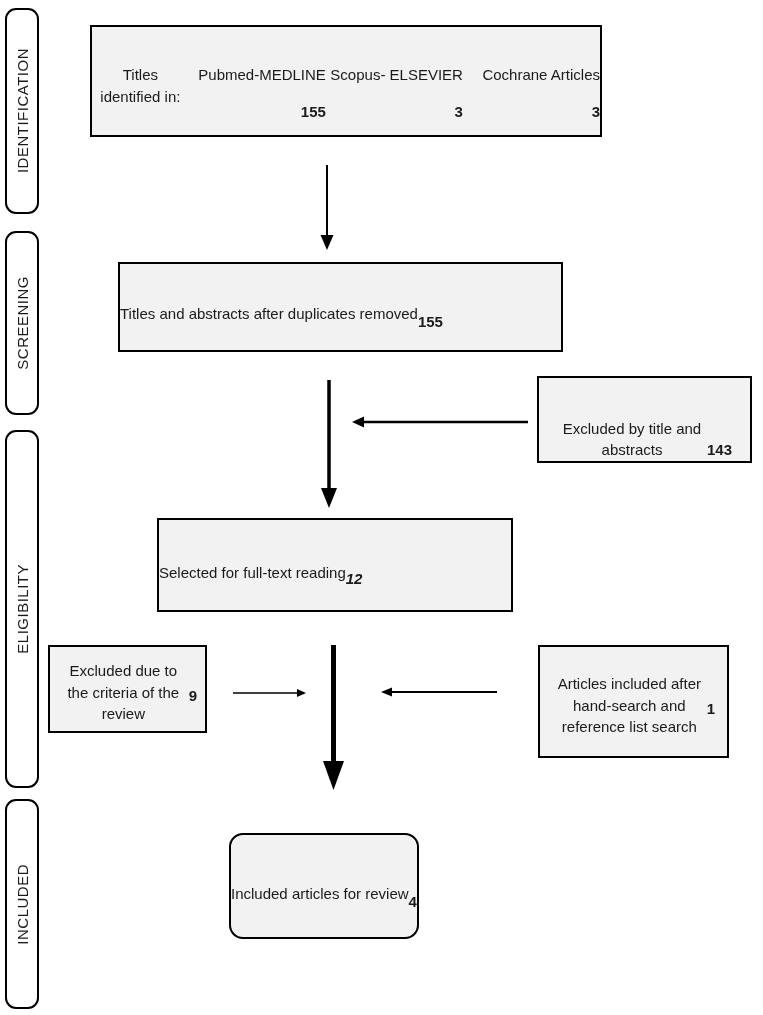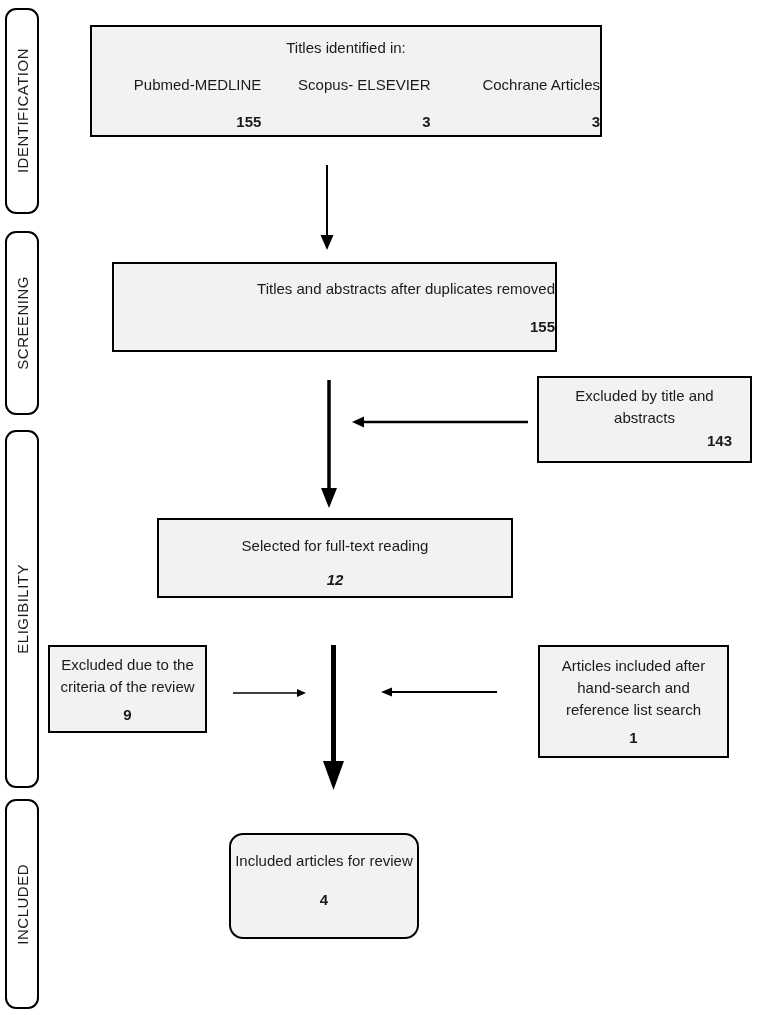--- a/index.html
+++ b/index.html
@@ -41,44 +41,44 @@
   .stage-eligibility    { left: 5px;  top: 430px; width: 34px; height: 358px; }
   .stage-included       { left: 5px;  top: 799px; width: 34px; height: 210px; }
 
   
   .box {
     position: absolute;
     box-sizing: border-box;
     background: #f2f2f2;
     border: 2px solid #000000;
     display: flex;
-    flex-direction: column;
+    flex-direction: row;
     align-items: center;
     text-align: center;
     line-height: 1.45;
   }
   .box-count { font-weight: bold; }
 
   .box-identified { left: 90px; top: 25px; width: 512px; height: 112px; padding-top: 10px; }
   .src-grid {
     display: grid;
     grid-template-columns: 1fr 1fr 1fr;
     width: 100%;
     margin-top: 15px;
   }
   .src { display: flex; flex-direction: column; align-items: flex-end; }
   .src-count { font-weight: bold; margin-top: 15px; }
 
-  .box-duplicates        { left: 112px; top: 262px; width: 445px; height: 90px;  padding-top: 14px; align-items: flex-end; }
+  .box-duplicates        { left: 118px; top: 262px; width: 445px; height: 90px;  padding-top: 14px; }
   .box-duplicates .box-count { margin-top: 16px; }
 
   .box-excluded-ta       { left: 537px; top: 376px; width: 215px; height: 87px;  padding: 7px 18px 0 18px; align-items: flex-end; }
   .box-excluded-ta .box-count { margin-top: 1px; }
 
-  .box-fulltext          { left: 157px; top: 518px; width: 356px; height: 80px;  padding-top: 15px; }
+  .box-fulltext          { left: 157px; top: 518px; width: 356px; height: 94px;  padding-top: 15px; }
   .box-fulltext .box-count { margin-top: 12px; font-style: italic; }
 
   .box-excluded-criteria { left: 48px;  top: 645px; width: 159px; height: 88px;  padding: 7px 8px 0 8px; }
   .box-excluded-criteria .box-count { margin-top: 6px; }
 
   .box-handsearch        { left: 538px; top: 645px; width: 191px; height: 113px; padding: 8px 12px 0 12px; }
   .box-handsearch .box-count { margin-top: 7px; }
 
   .box-included          { left: 229px; top: 833px; width: 190px; height: 106px; padding-top: 15px; border-radius: 14px; }
   .box-included .box-count { margin-top: 17px; }

